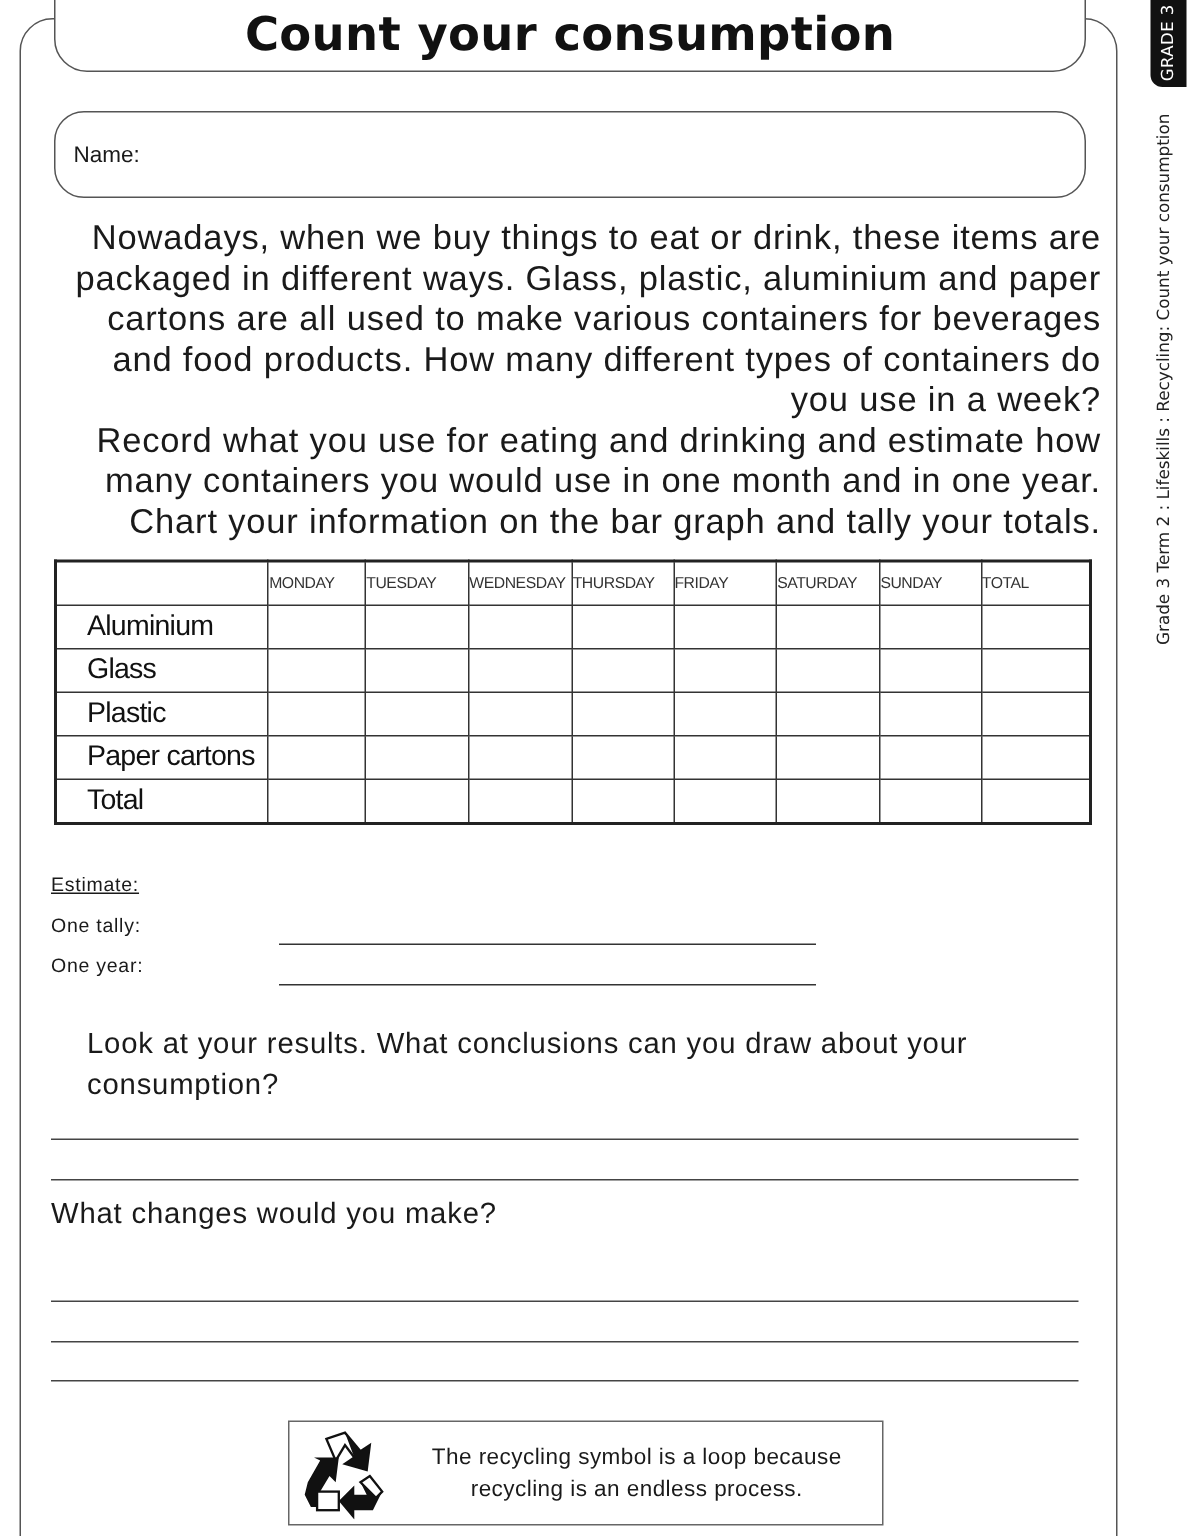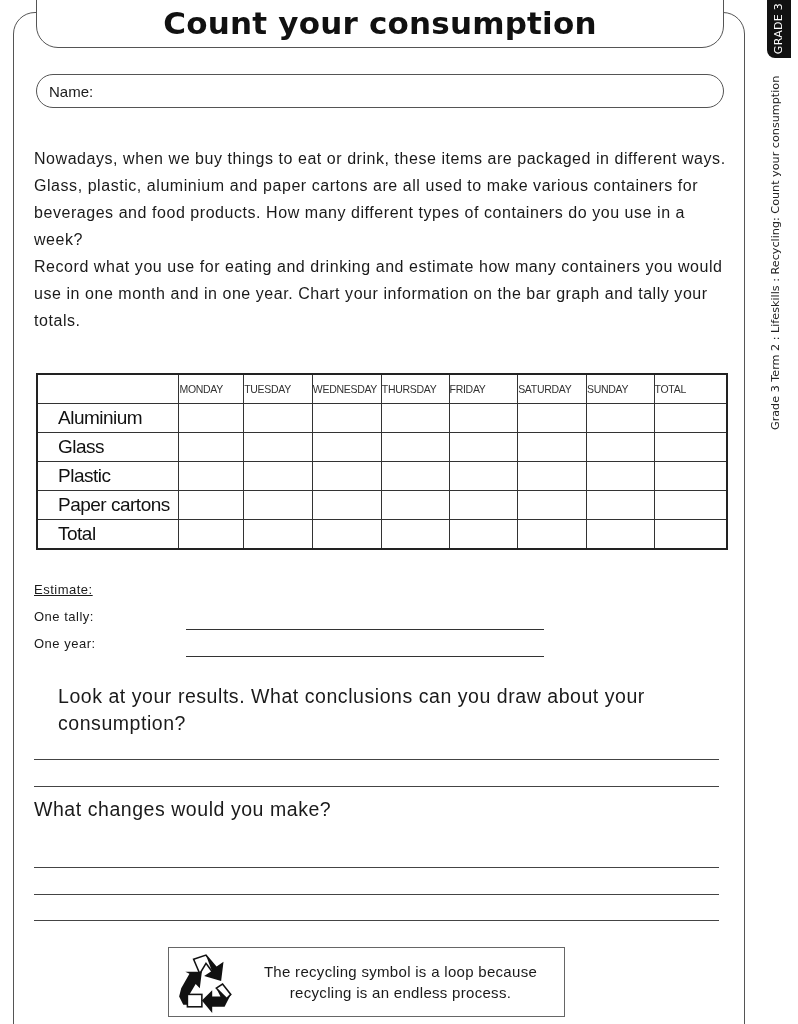--- a/index.html
+++ b/index.html
@@ -15,29 +15,30 @@
       position: absolute; left: 36px; top: -12px; width: 688px; height: 60px;
       border: 1.5px solid #555; border-radius: 0 0 22px 22px; background: #fff;
       box-sizing: border-box; display: flex; align-items: center; justify-content: center;
       padding-top: 10px;
     }
     .title-box h1 {
       margin: 0; font-family: "DejaVu Sans", sans-serif; font-weight: bold;
       font-size: 31px; letter-spacing: 0.2px; color: #111;
     }
     .name-box {
-      position: absolute; left: 36px; top: 74px; width: 688px; height: 34px;
+      position: absolute; left: 36px; top: 74px; width: 688px; height: 58px;
       border: 1.5px solid #555; border-radius: 20px; box-sizing: border-box;
       display: flex; align-items: center; padding-left: 12px;
     }
     .name-label { font-size: 15px; font-family: "Liberation Sans", sans-serif; }
     .intro {
       position: absolute; left: 34px; top: 145px; width: 700px;
-      font-size: 16px; line-height: 27px; font-family: "Liberation Sans", sans-serif;
+      font-size: 23px; line-height: 27px; font-family: "Liberation Sans", sans-serif;
       letter-spacing: 0.55px;
+      text-align: right;
     }
     .intro p { margin: 0; }
     table.grid {
       position: absolute; left: 36px; top: 373px; width: 692px; height: 175px;
       border-collapse: collapse; border: 2.5px solid #222;
       font-family: "Liberation Sans", sans-serif;
     }
     table.grid td, table.grid th {
       border: 1.5px solid #333; padding: 0; height: 28px;
     }
@@ -59,21 +60,21 @@
     .est-row .lbl { width: 152px; }
     .est-row .line { width: 358px; border-bottom: 1.5px solid #333; height: 20px; }
     .question {
       position: absolute; left: 34px; font-size: 19.5px; line-height: 27px;
       font-family: "Liberation Sans", sans-serif; letter-spacing: 0.55px; width: 700px;
     }
     .write-line {
       position: absolute; left: 34px; width: 685px; height: 0; border-top: 1.5px solid #444;
     }
     .tip-box {
-      position: absolute; left: 168px; top: 947px; width: 397px; height: 70px;
+      position: absolute; left: 192px; top: 947px; width: 397px; height: 70px;
       border: 1.5px solid #666; box-sizing: border-box; display: flex; align-items: center;
     }
     .tip-icon { width: 62px; height: 62px; margin-left: 6px; }
     .tip-text {
       flex: 1; text-align: center; font-size: 15px; line-height: 21px;
       font-family: "Liberation Sans", sans-serif; letter-spacing: 0.3px;
     }
     .side {
       position: absolute; left: 767px; top: 0; width: 24px; height: 440px;
     }

